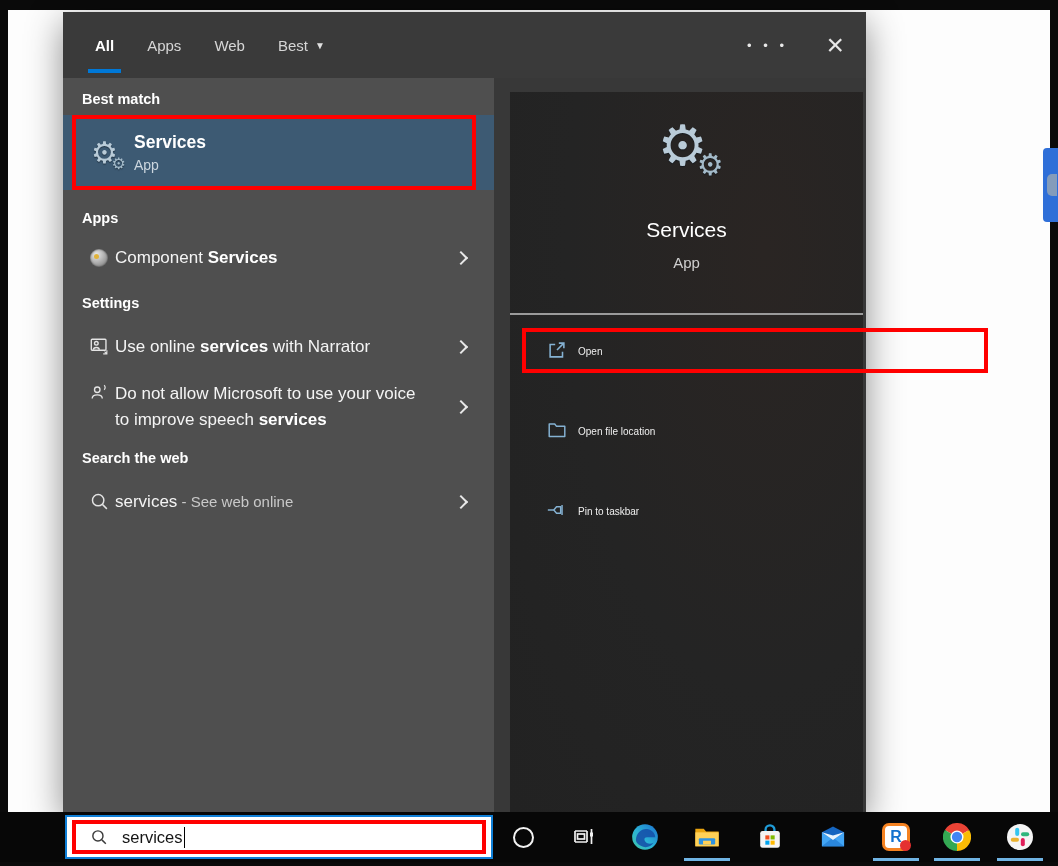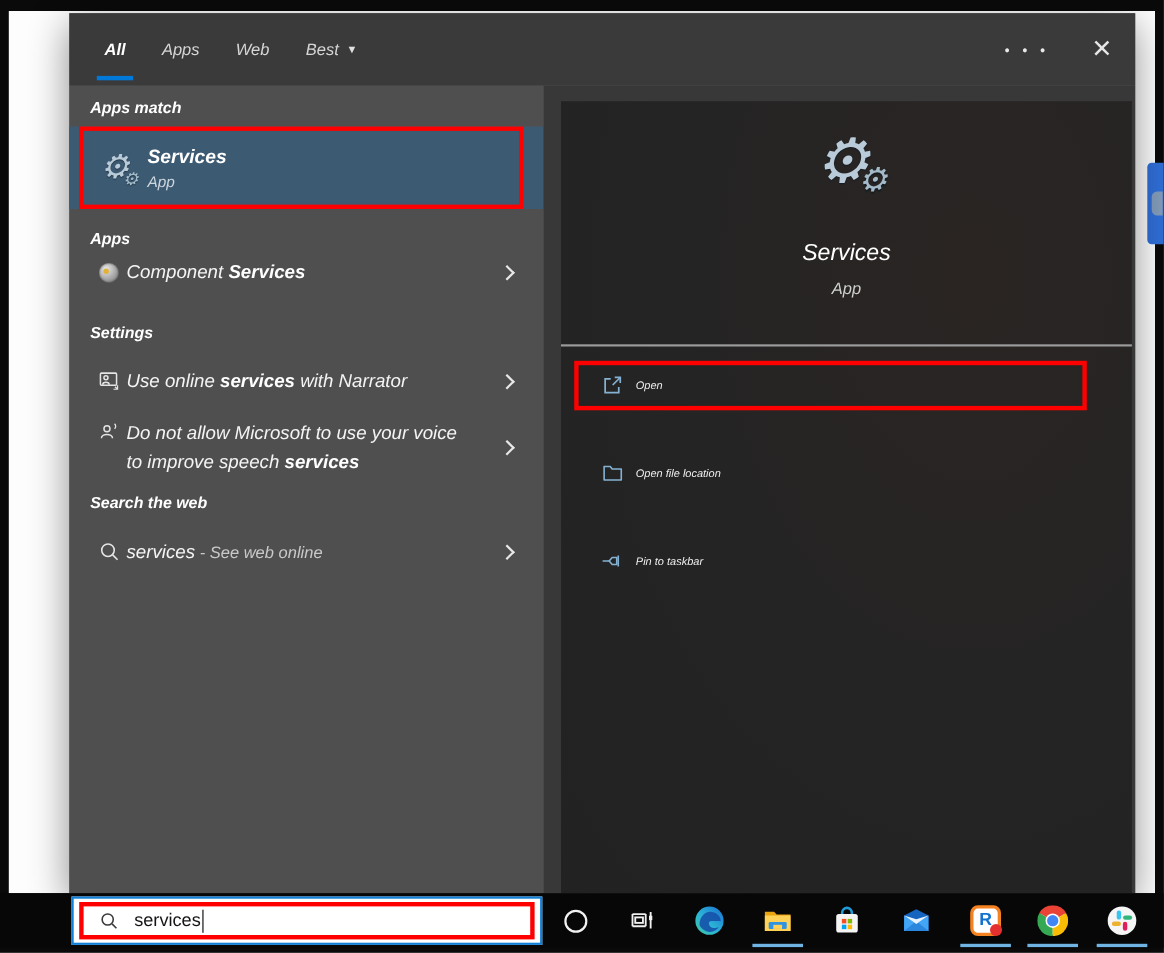--- a/index.html
+++ b/index.html
@@ -19,24 +19,23 @@
   .desktop-edge-item {
     position:absolute; left:1035px; top:138px; width:15px; height:74px;
     background:#2f6fd8; border-radius:4px 0 0 4px;
   }
   .desktop-edge-item .blob {
     position:absolute; left:4px; top:26px; width:10px; height:22px;
     background:#9aa7b4; border-radius:5px 0 0 5px; opacity:.8;
   }
   
   .search-window {
-    position:absolute; left:63px; top:12px; width:969px; height:800px;
-    background:#737373;
+    position:absolute; left:63px; top:12px; width:803px; height:800px;
+    background:#be185d;
     box-shadow:0 10px 34px rgba(0,0,0,.45);
-    font-style:italic;
   }
   
   .tabbar {
     position:absolute; left:0; top:0; right:0; height:66px;
     background:#3a3a3a;
     display:flex; align-items:center; gap:33px;
     padding-left:32px;
     font-size:15px; color:#d6d6d6;
   }
   .tab { position:relative; height:66px; display:flex; align-items:center; cursor:default; }
@@ -160,36 +159,36 @@
       <span class="caret">▼</span>
     </div>
   </div>
   <div class="overflow-dots">• • •</div>
   <div class="close-x">×</div>
 
   <div class="content">
 
     <div class="left-pane">
 
-      <div class="sec-header" style="top:13px;">Apps match</div>
+      <div class="sec-header" style="top:13px;">Best match</div>
 
       <div class="best-item">
         <span class="gear-combo best-icon">
           <span class="gear-big">⚙</span>
             <span class="gear-small">⚙</span>
         </span>
         <span class="best-text">
           <div class="best-title">Services</div>
           <div class="best-sub">App</div>
         </span>
       </div>
 
       <div class="sec-header" style="top:132px;">Apps</div>
 
-      <div class="result-item" style="top:148px; height:44px;">
+      <div class="result-item" style="top:158px; height:44px;">
         <span class="orb"></span>
         <span class="li-text result-text">
           <span>Component </span><b>Services</b>
         </span>
         <span class="chev"></span>
       </div>
 
       <div class="sec-header" style="top:217px;">Settings</div>
 
       <div class="result-item" style="top:247px; height:44px;">

